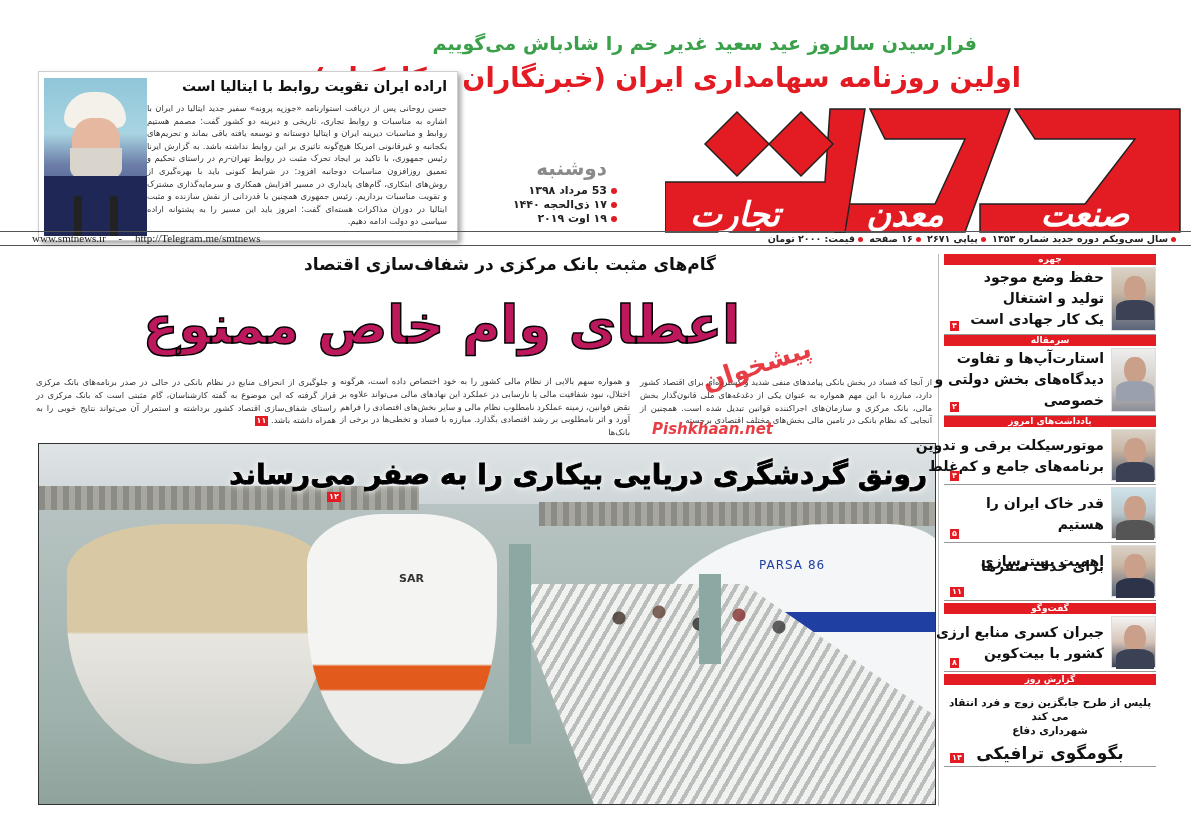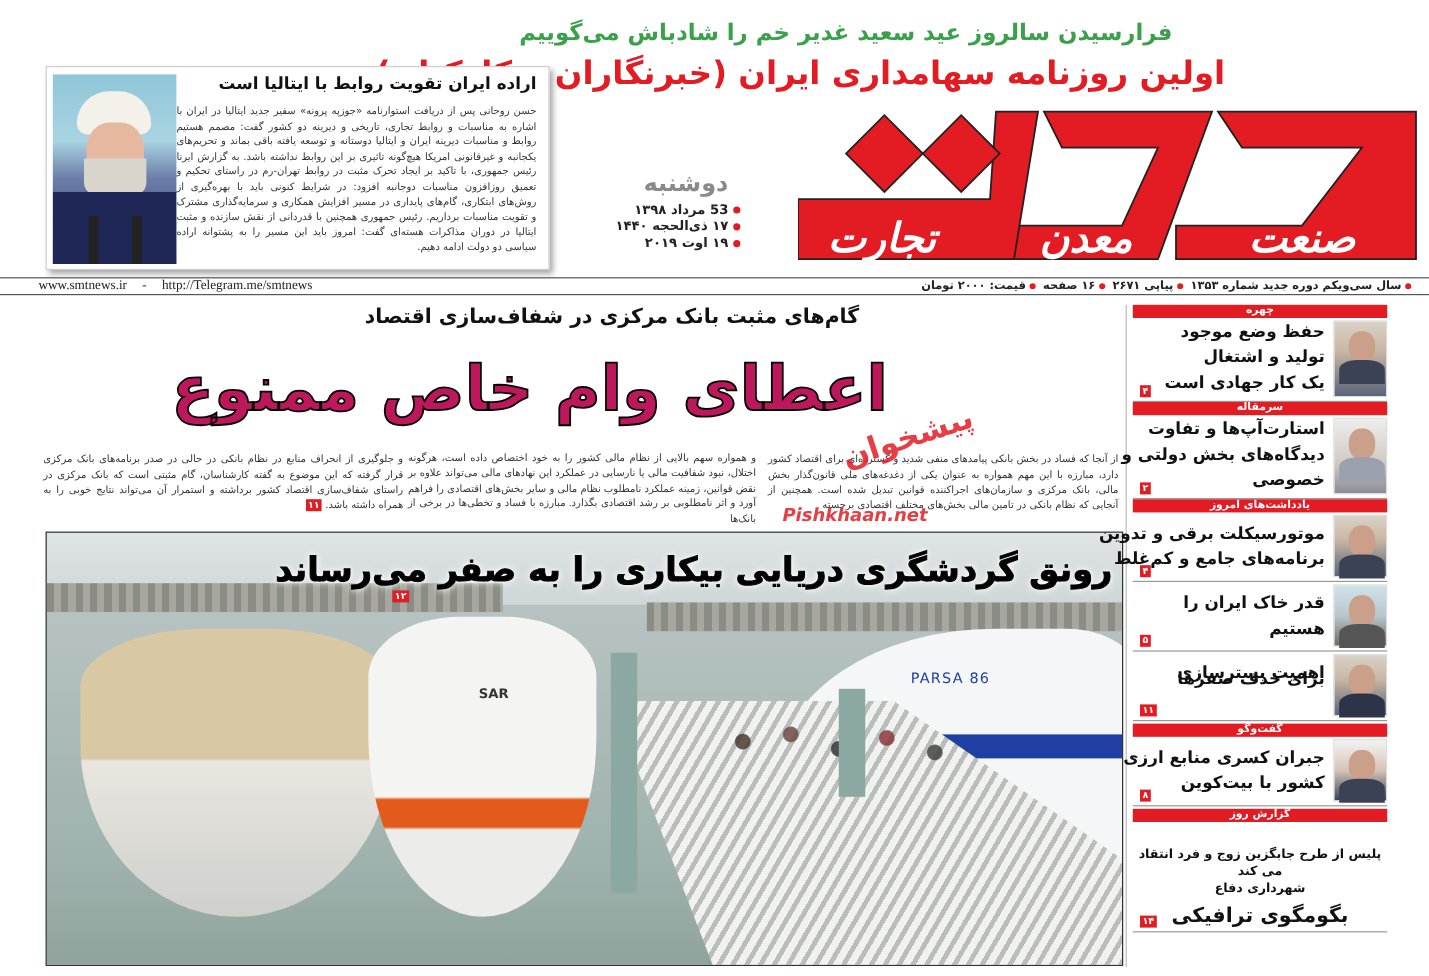--- a/index.html
+++ b/index.html
@@ -1,20 +1,20 @@
 <!DOCTYPE html>
 <html><head>
 <meta charset="utf-8">
 <style>
   * { box-sizing: border-box; margin: 0; padding: 0; }
   html, body { width: 1191px; height: 813px; background: #ffffff; overflow: hidden; }
   body { position: relative; font-family: "DejaVu Sans", sans-serif; color: #111; }
 
   
-  .masthead { position: absolute; left: 0; top: 0; width: 1035px; height: 232px; }
+  .masthead { position: absolute; left: 0; top: 16px; width: 1035px; height: 232px; }
   .greeting { position: absolute; right: 58px; top: 16px; font-size: 19px; font-weight: bold; color: #3aa14a; direction: rtl; white-space: nowrap; }
   .slogan { position: absolute; right: 14px; top: 46px; font-size: 27px; font-weight: bold; color: #e31b23; direction: rtl; white-space: nowrap; }
   .logo { position: absolute; left: 665px; top: 88px; width: 520px; height: 130px; }
   .logo svg { width: 100%; height: 100%; display: block; }
 
   .date-block { position: absolute; left: 485px; top: 140px; width: 140px; direction: rtl; text-align: right; }
   .weekday { font-size: 20px; color: #8a8a8a; font-weight: bold; margin-bottom: 4px; padding-right: 18px; }
   .date-line { font-size: 11px; font-weight: bold; color: #222; line-height: 14px; padding-right: 18px; position: relative; }
   .date-line::before { content: ""; position: absolute; right: 8px; top: 4px; width: 6px; height: 6px; border-radius: 50%; background: #e31b23; }
 
@@ -69,21 +69,21 @@
 
   
   .sidebar { position: absolute; left: 944px; top: 254px; width: 212px; }
   .sec-head { background: #e31b23; color: #fff; font-size: 9px; font-weight: bold; text-align: center; height: 11px; line-height: 11px; direction: rtl; }
   .sb-item { position: relative; border-bottom: 1px solid #999; direction: rtl; }
   .sb-thumb { position: absolute; right: 0; top: 2px; width: 45px; height: 52px; background: linear-gradient(180deg,#d9d2c6 0%,#c8b6a3 40%,#59647a 100%); border: 1px solid #ddd; }
   .sb-thumb .hd { position:absolute; left:12px; top:8px; width:22px; height:26px; border-radius:45%; background:#caa08b; }
   .sb-thumb .bd { position:absolute; left:4px; top:32px; width:38px; height:20px; border-radius:40% 40% 0 0; background:#3b4255; }
   .sb-title { position: absolute; right: 52px; font-size: 14px; font-weight: bold; line-height: 21px; text-align: right; color: #111; white-space: nowrap; }
   .sb-badge { position: absolute; left: 6px; bottom: 3px; }
-  .report-sub { font-size: 10.5px; font-weight: bold; text-align: center; direction: rtl; line-height: 14px; margin-top: 20px; color: #111; }
+  .report-sub { font-size: 10.5px; font-weight: bold; text-align: center; direction: rtl; line-height: 14px; margin-top: 10px; color: #111; }
   .report-title { font-size: 17px; font-weight: bold; text-align: center; direction: rtl; margin-top: 6px; color: #111; }
 
   .vline { position: absolute; left: 938px; top: 254px; width: 1px; height: 552px; background: #bbb; }
 </style>
 </head>
 <body>
 
 <div class="masthead">
   <div class="greeting">فرارسیدن سالروز عید سعید غدیر خم را شادباش می‌گوییم</div>
   <div class="slogan">اولین روزنامه سهامداری ایران (خبرنگاران و کارکنان)</div>

